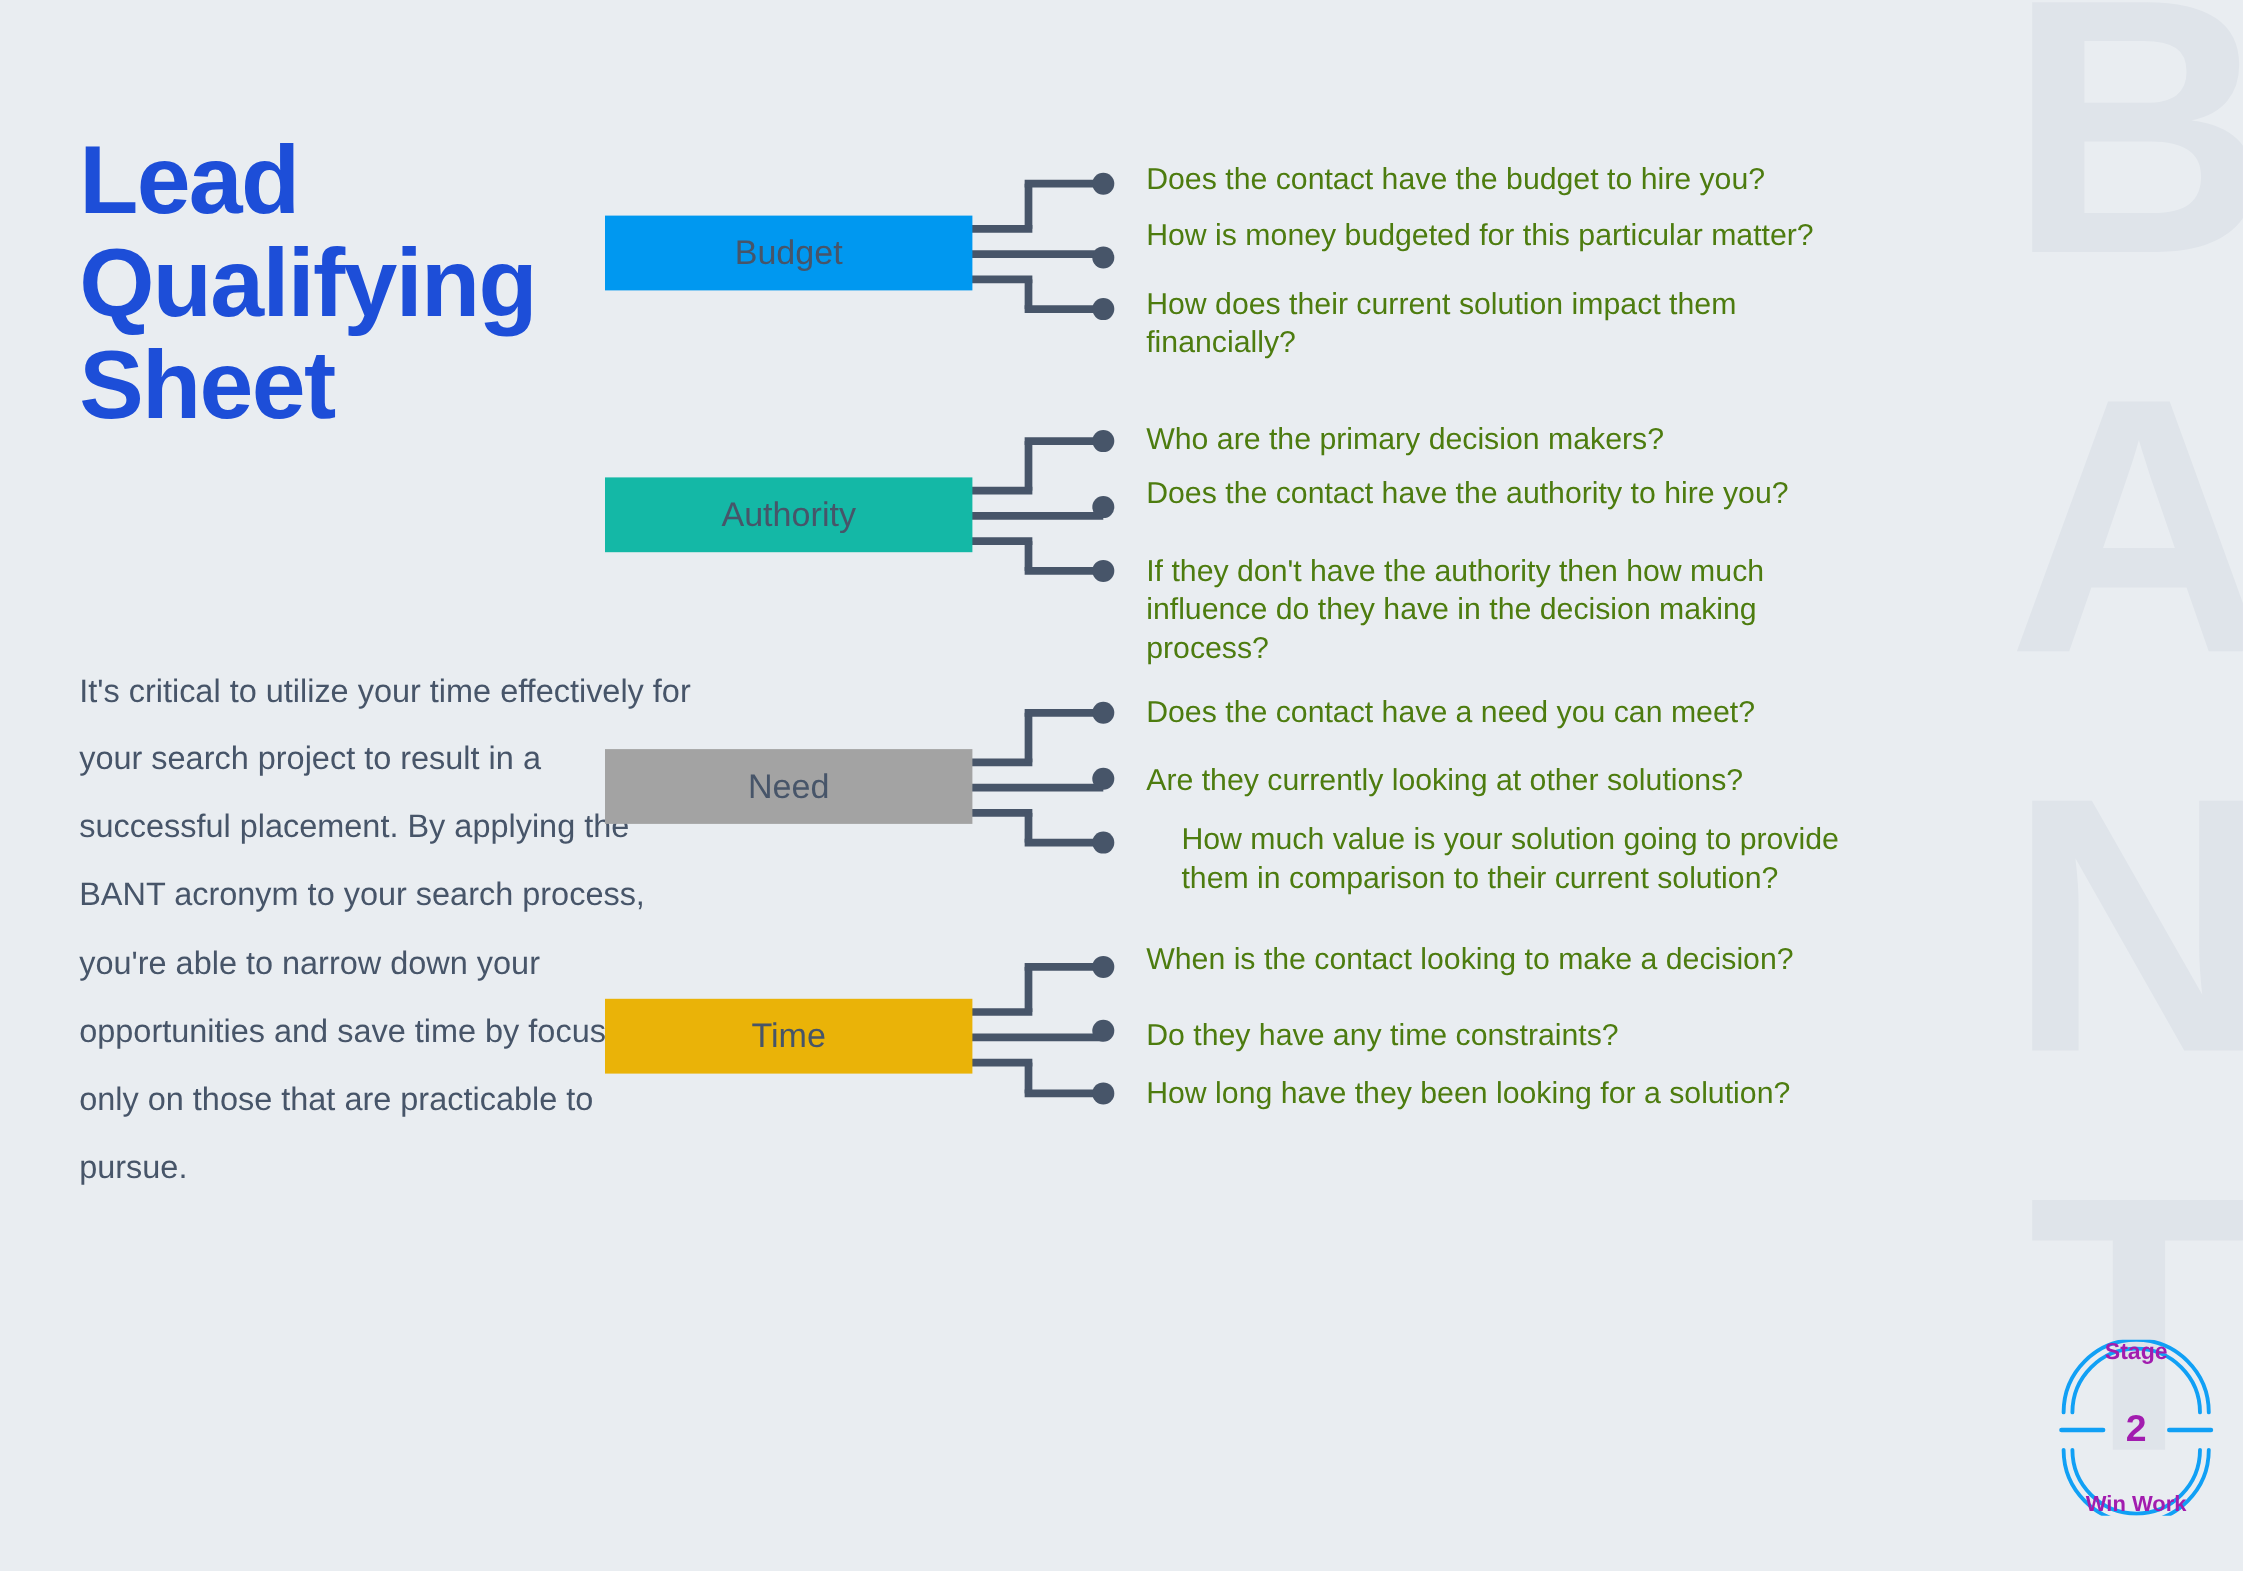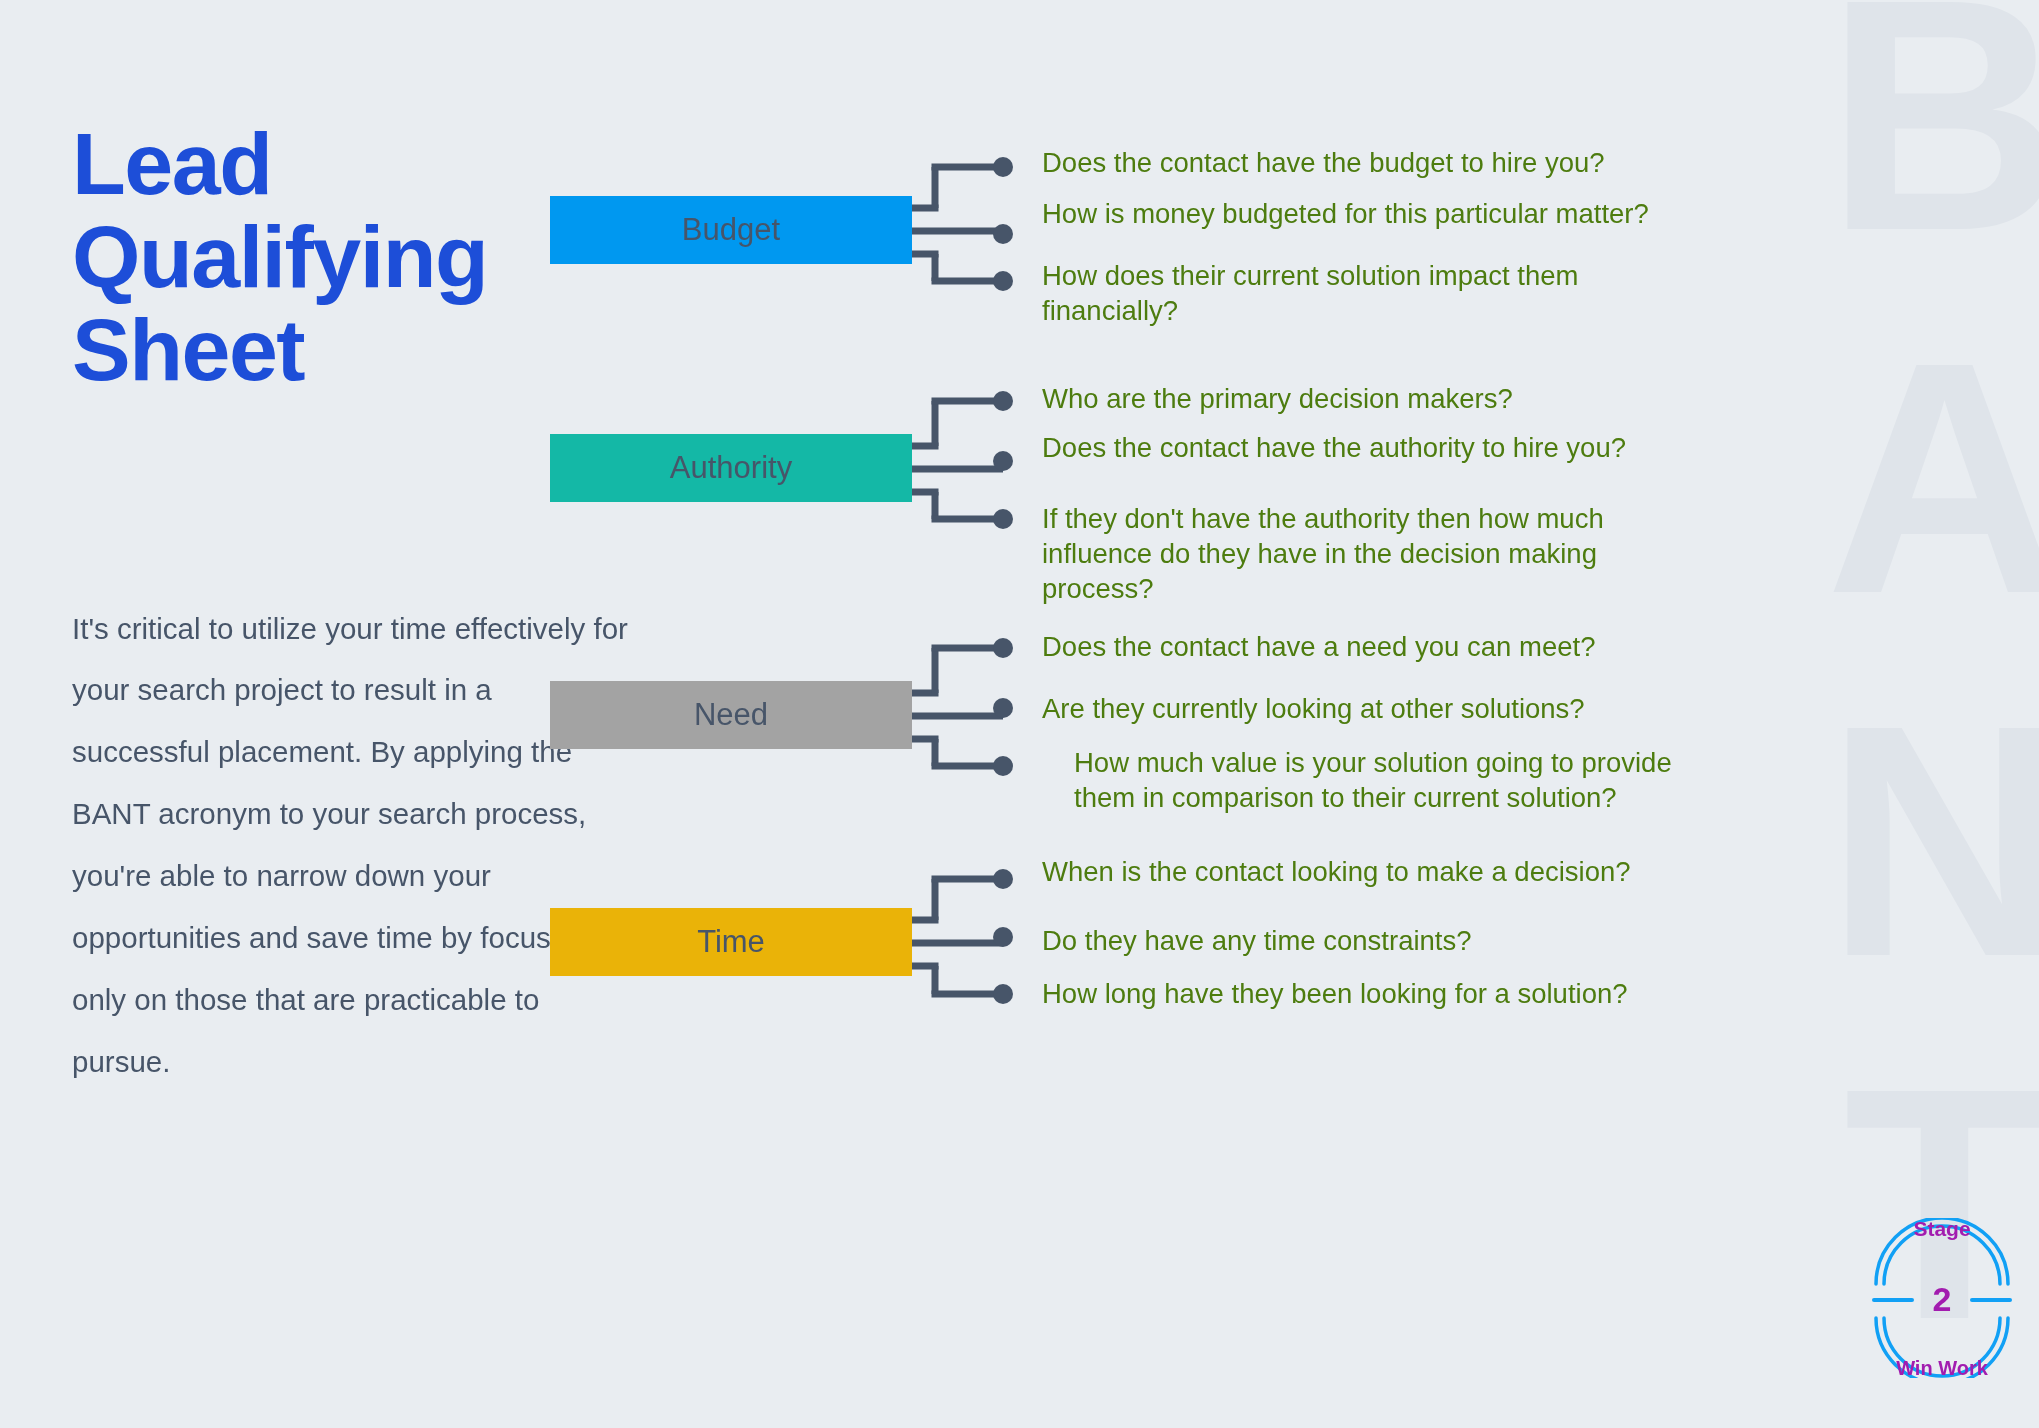--- a/index.html
+++ b/index.html
@@ -54,21 +54,21 @@
 
   
   #diagram {
     position: absolute;
     left: 0; top: 0;
     width: 2039px; height: 1428px;
     z-index: 1;
   }
   .cat-box {
     position: absolute;
-    width: 362px; height: 68px;
+    width: 334px; height: 68px;
     display: flex;
     align-items: center;
     justify-content: center;
     font-size: 31px;
     color: #475569;
     z-index: 2;
   }
   .q-text {
     position: absolute;
     font-size: 27.5px;

